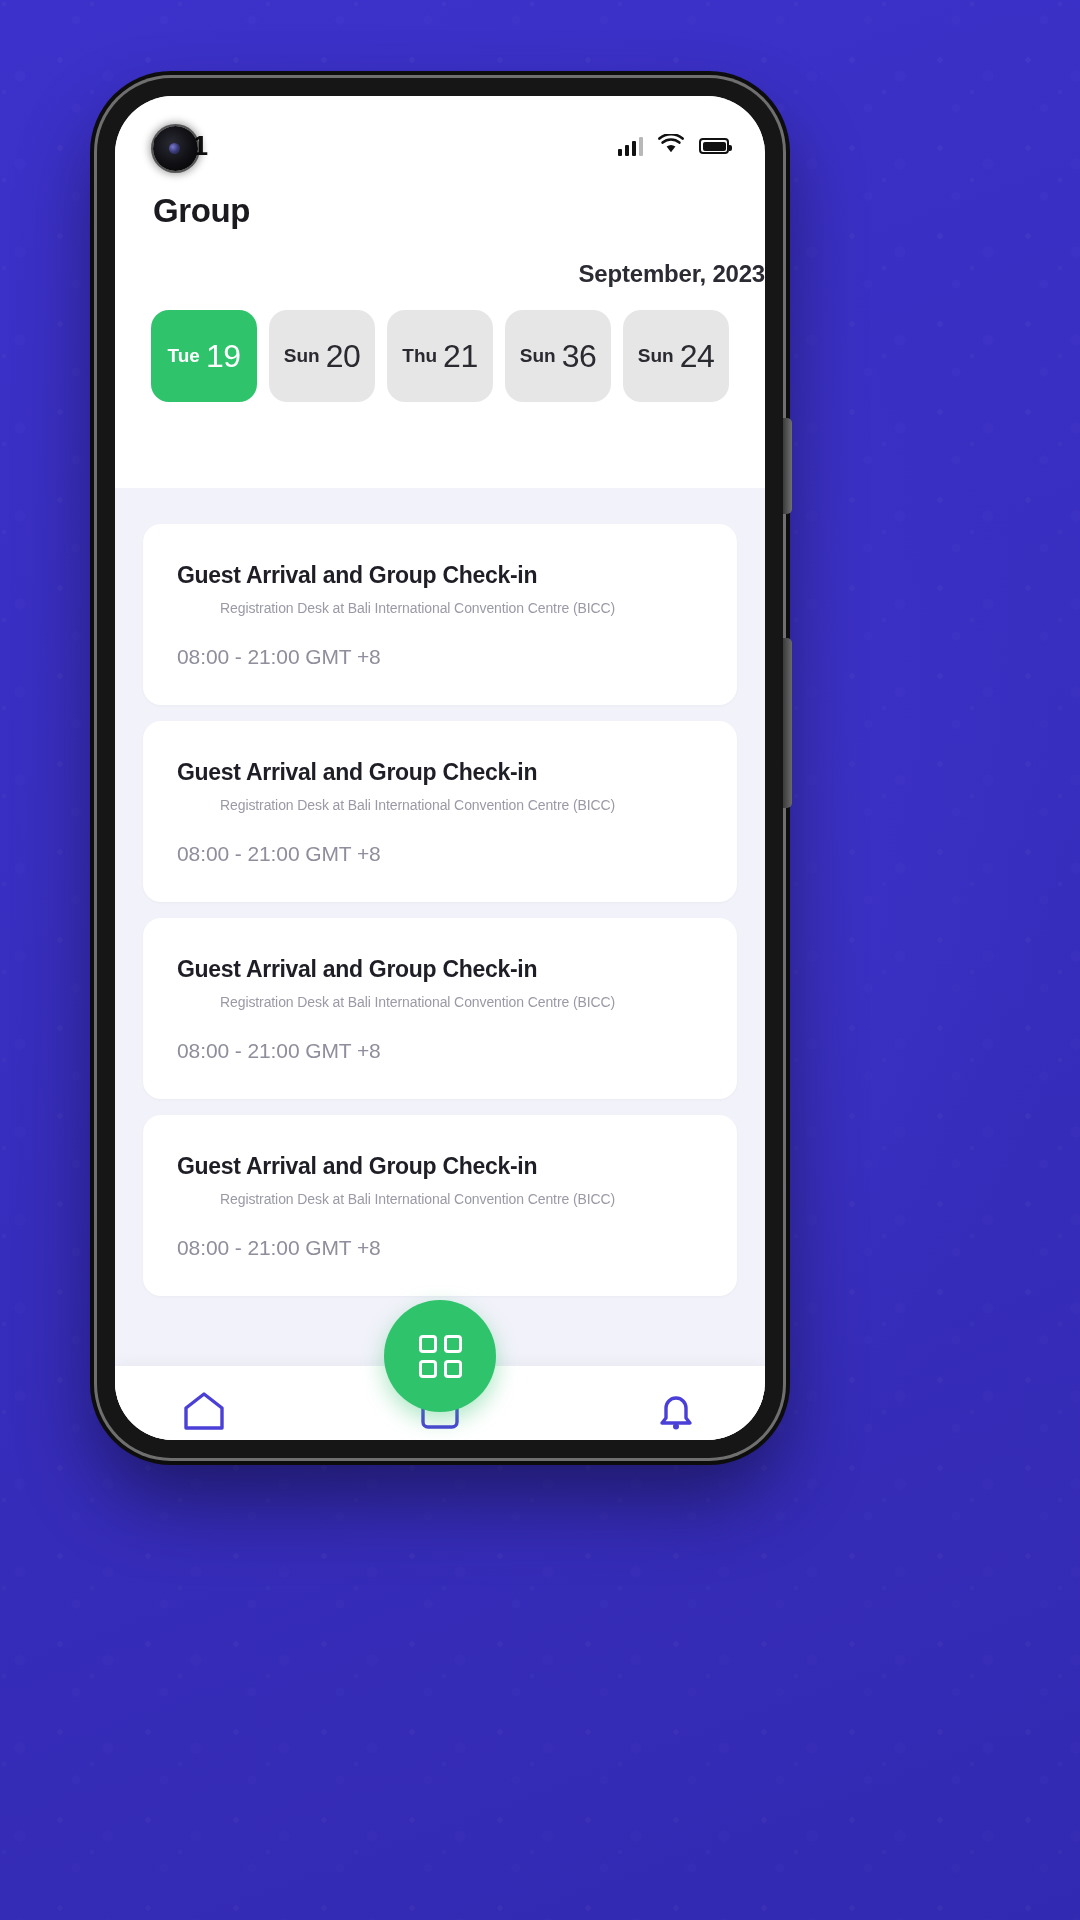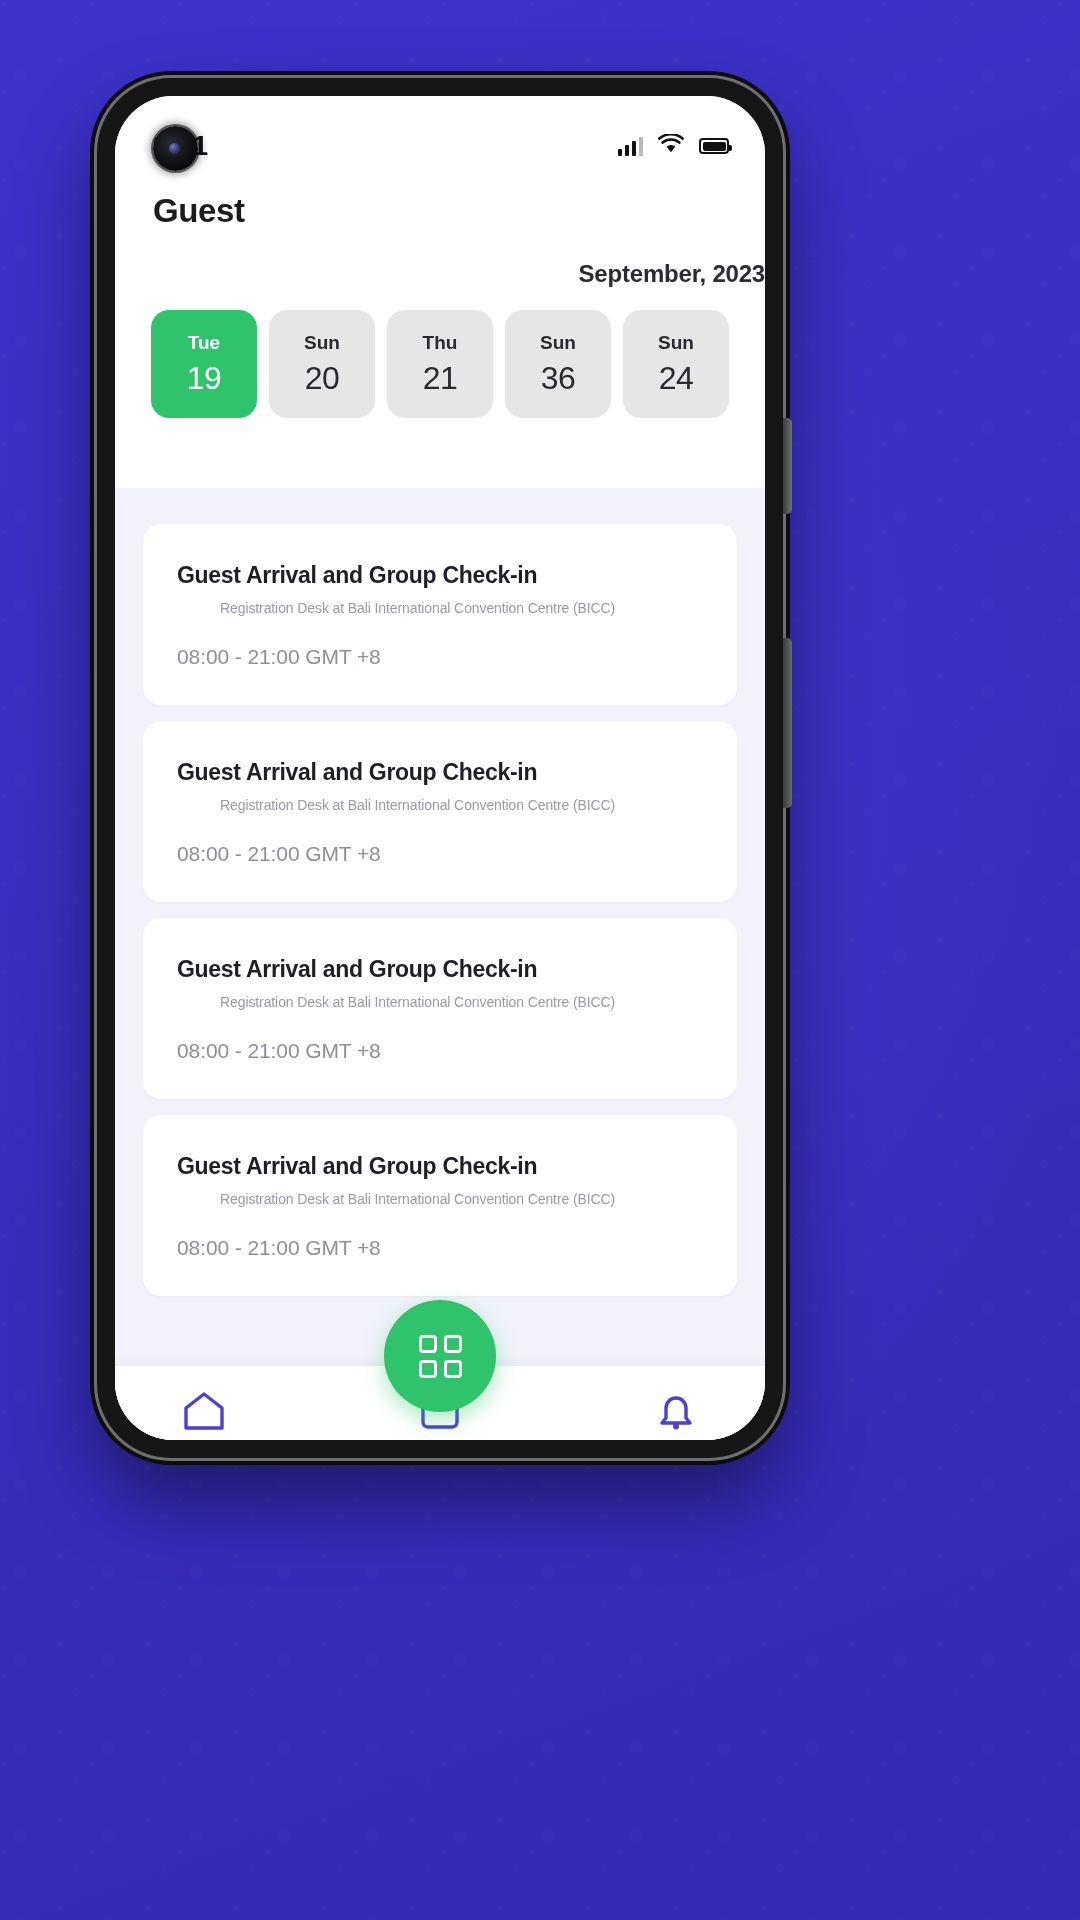--- a/index.html
+++ b/index.html
@@ -165,25 +165,25 @@
     margin-top: 30px;
   }
 
   #day-strip {
     display: flex;
     gap: 12px;
     padding: 22px 36px 0 36px;
   }
   .day-chip {
     flex: 1;
-    height: 108px;
+    height: 92px;
     border-radius: 18px;
     background: #e6e6e6;
     display: flex;
-    flex-direction: column;
+    flex-direction: row;
     align-items: center;
     justify-content: center;
     gap: 6px;
   }
   .day-chip.sel { background: #2fc36c; }
   .day-name {
     font-size: 19px;
     font-weight: 700;
     color: #2a2a31;
   }
@@ -303,21 +303,21 @@
             <svg width="26" height="20" viewBox="0 0 26 20">
               <path d="M13 18.2 L8.6 12.6 a7.3 7.3 0 0 1 8.8 0 Z" fill="#111"></path>
               <path d="M4.6 8.6 a12.8 12.8 0 0 1 16.8 0" stroke="#111" stroke-width="2.6" fill="none" stroke-linecap="round"></path>
               <path d="M1.4 4.6 a17.6 17.6 0 0 1 23.2 0" stroke="#111" stroke-width="2.6" fill="none" stroke-linecap="round"></path>
             </svg>
           </span>
           <span class="batt"></span>
         </div>
       </div>
 
-      <div id="page-title">Guest</div>
+      <div id="page-title">Group</div>
 
       <div id="month-label">September, 2023</div>
 
       <div id="day-strip">
         <div class="day-chip sel">
           <div class="day-name">Tue</div>
           <div class="day-num">19</div>
         </div>
         <div class="day-chip">
           <div class="day-name">Sun</div>

